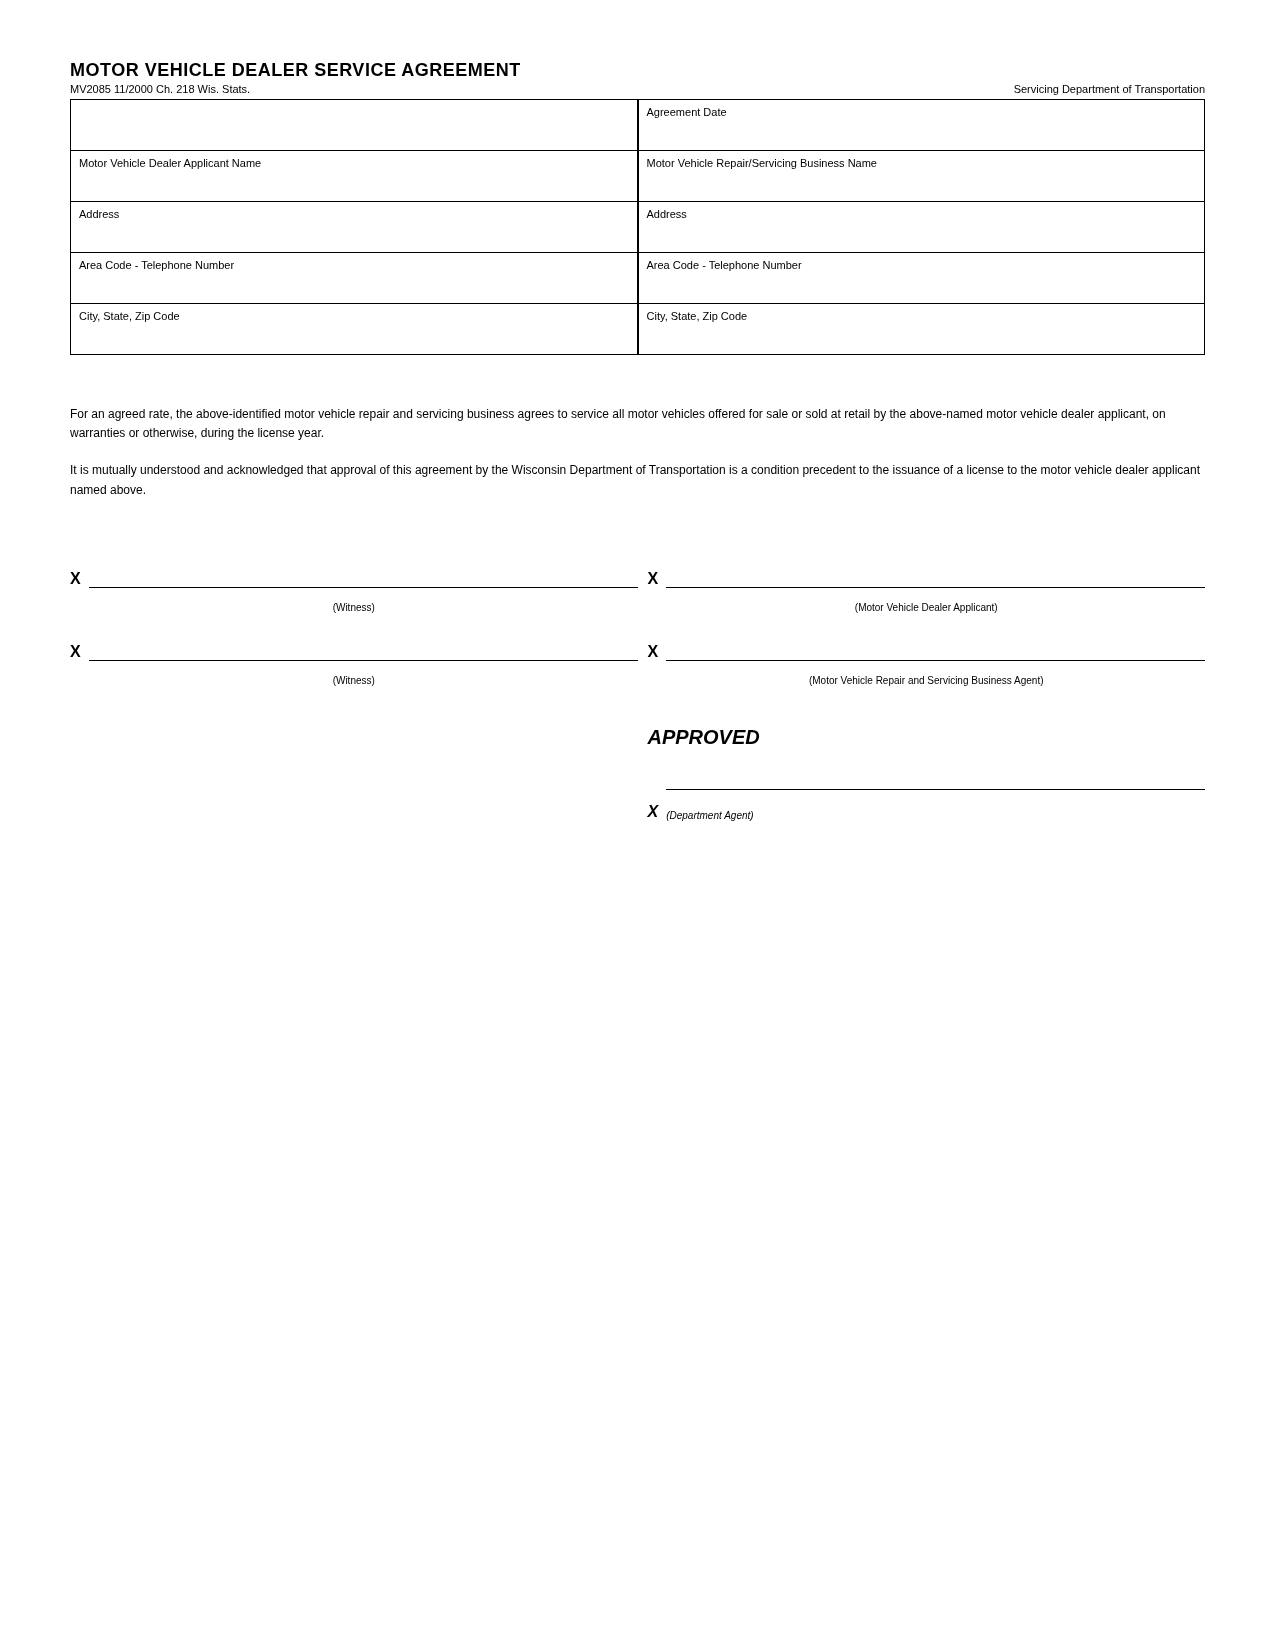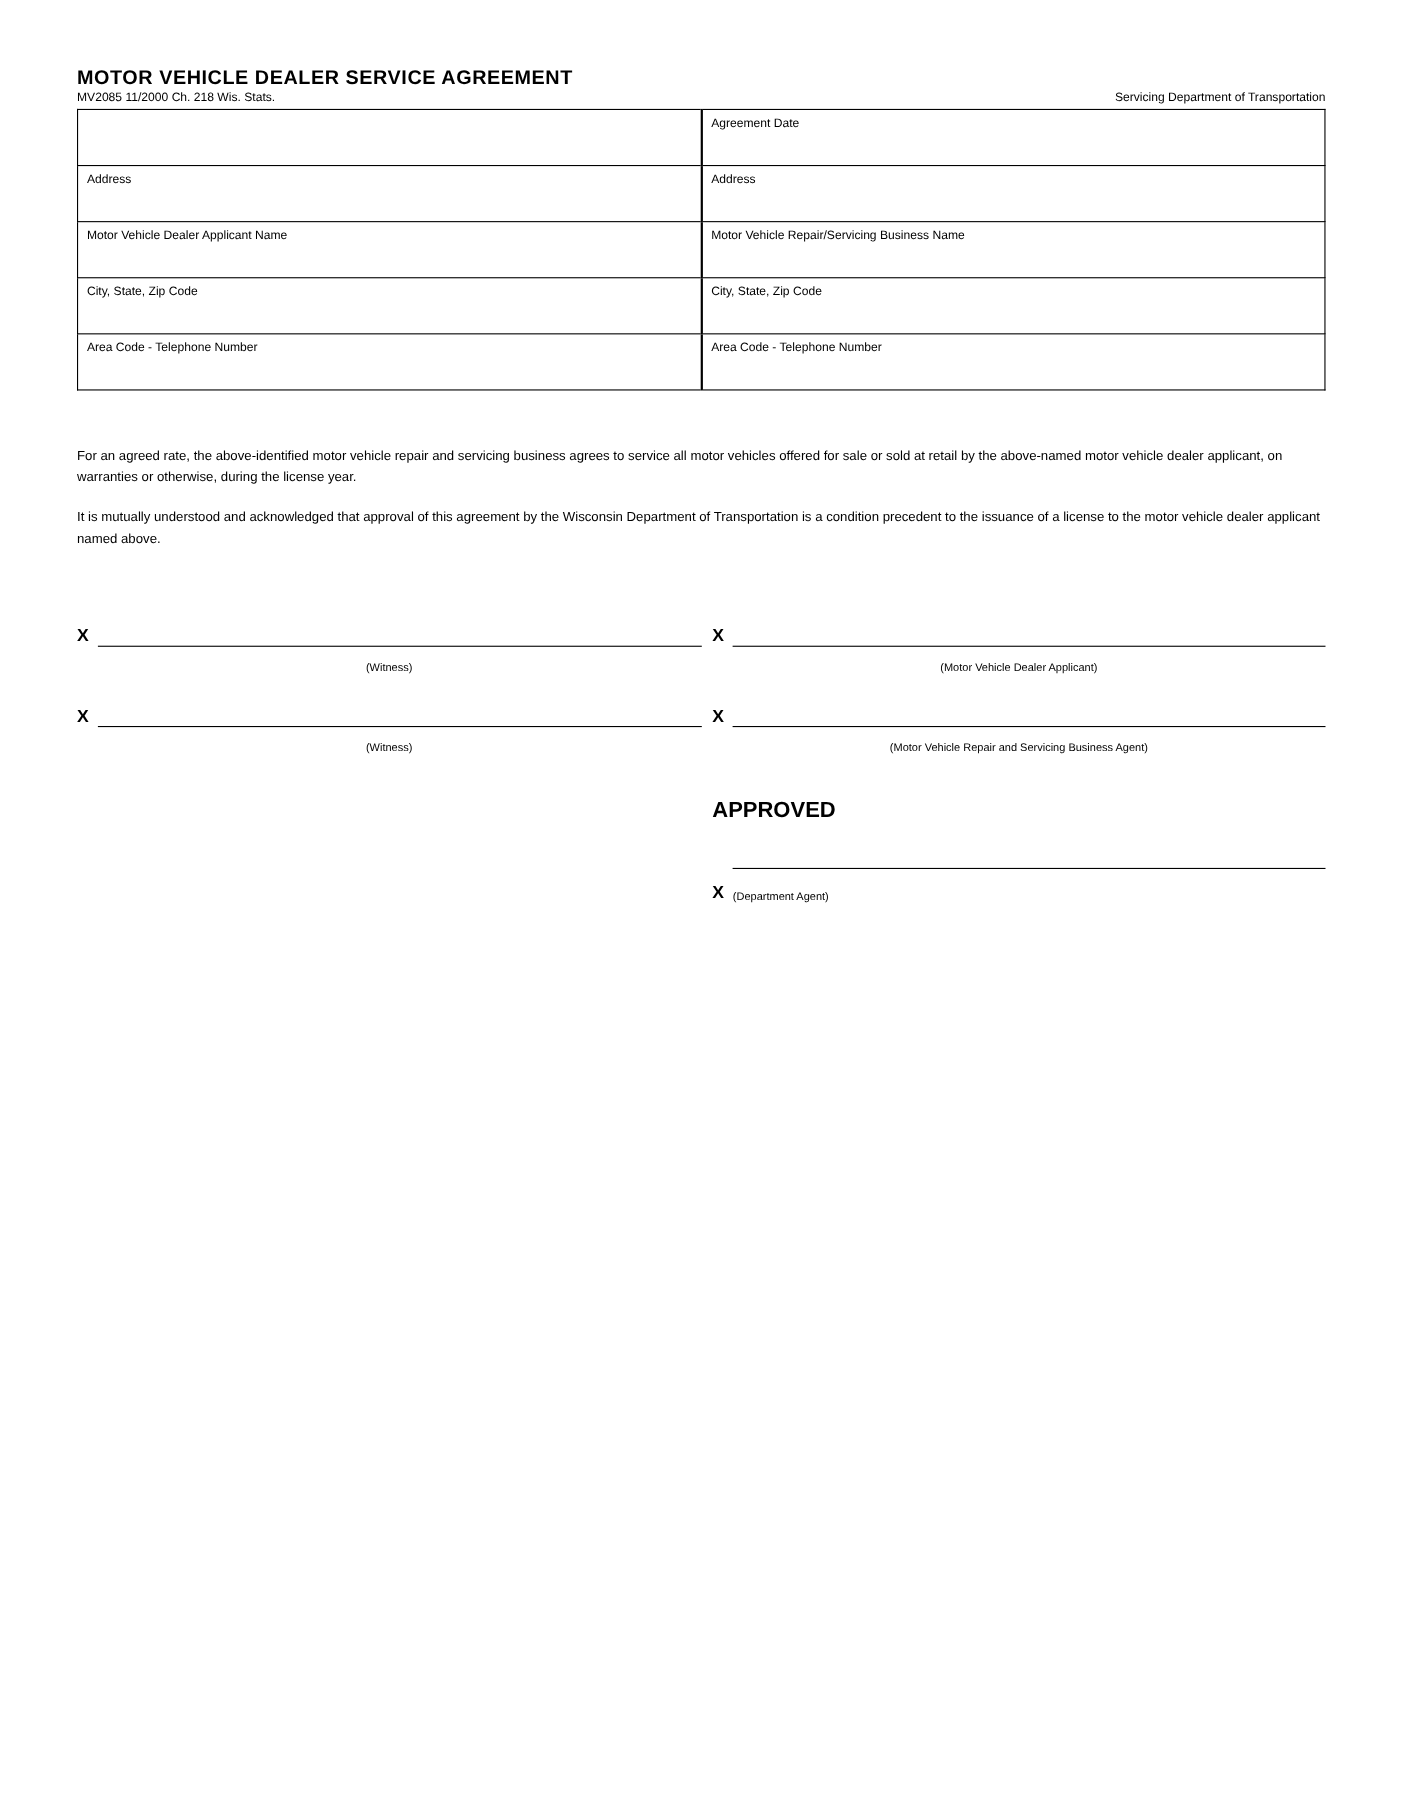--- a/index.html
+++ b/index.html
@@ -96,20 +96,21 @@
       font-size: 10px;
       text-align: center;
       display: block;
       margin-top: 14px;
     }
 
     .approved-section {
       margin-top: 40px;
       margin-left: 50%;
       padding-left: 10px;
+      font-style: italic;
     }
 
     .approved-title {
       font-size: 20px;
       font-weight: bold;
       margin-bottom: 40px;
     }
 
     .approved-sig-row {
       display: flex;
@@ -175,48 +176,48 @@
       <tr>
     <td class="left-col">
       <span class="field-label"></span>
     </td>
     <td class="right-col">
       <span class="field-label">Agreement Date</span>
     </td>
   </tr>
   <tr>
     <td class="left-col">
+      <span class="field-label">Motor Vehicle Dealer Applicant Name</span>
+    </td>
+    <td class="right-col">
+      <span class="field-label">Motor Vehicle Repair/Servicing Business Name</span>
+    </td>
+  </tr>
+  <tr>
+    <td class="left-col">
       <span class="field-label">Address</span>
     </td>
     <td class="right-col">
       <span class="field-label">Address</span>
     </td>
   </tr>
   <tr>
     <td class="left-col">
-      <span class="field-label">Motor Vehicle Dealer Applicant Name</span>
-    </td>
-    <td class="right-col">
-      <span class="field-label">Motor Vehicle Repair/Servicing Business Name</span>
+      <span class="field-label">Area Code - Telephone Number</span>
+    </td>
+    <td class="right-col">
+      <span class="field-label">Area Code - Telephone Number</span>
     </td>
   </tr>
   <tr>
     <td class="left-col">
       <span class="field-label">City, State, Zip Code</span>
     </td>
     <td class="right-col">
       <span class="field-label">City, State, Zip Code</span>
-    </td>
-  </tr>
-  <tr>
-    <td class="left-col">
-      <span class="field-label">Area Code - Telephone Number</span>
-    </td>
-    <td class="right-col">
-      <span class="field-label">Area Code - Telephone Number</span>
     </td>
   </tr>
 </tbody>
   </table>
 
 <div class="body-text">
   <p>For an agreed rate, the above-identified motor vehicle repair and servicing business agrees to service all motor vehicles offered for sale or sold at retail by the above-named motor vehicle dealer applicant, on warranties or otherwise, during the license year.</p>
   <p>It is mutually understood and acknowledged that approval of this agreement by the Wisconsin Department of Transportation is a condition precedent to the issuance of a license to the motor vehicle dealer applicant named above.</p>
 </div>
 

